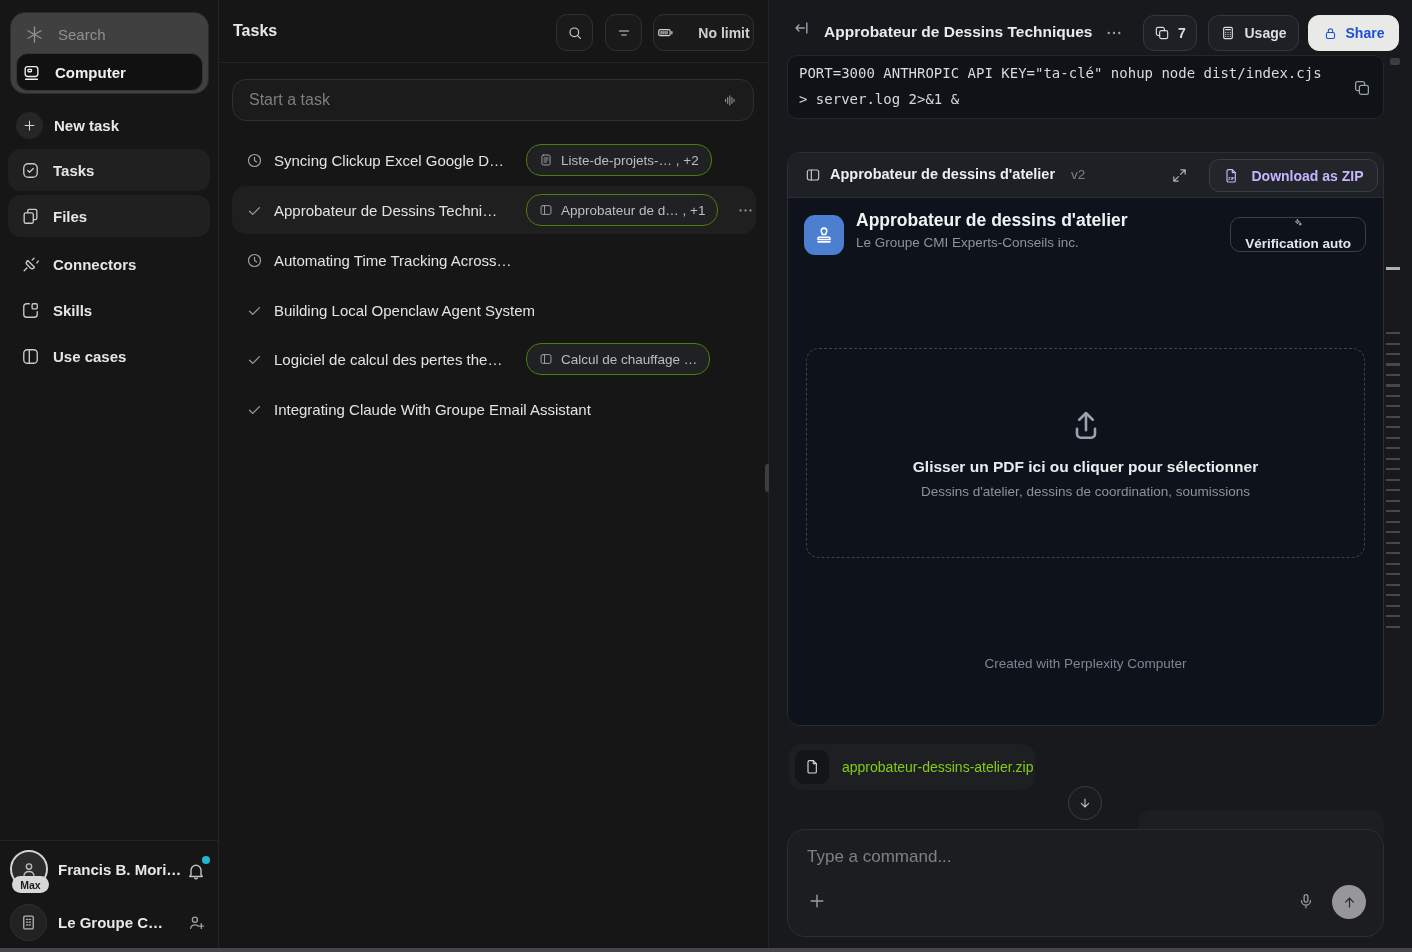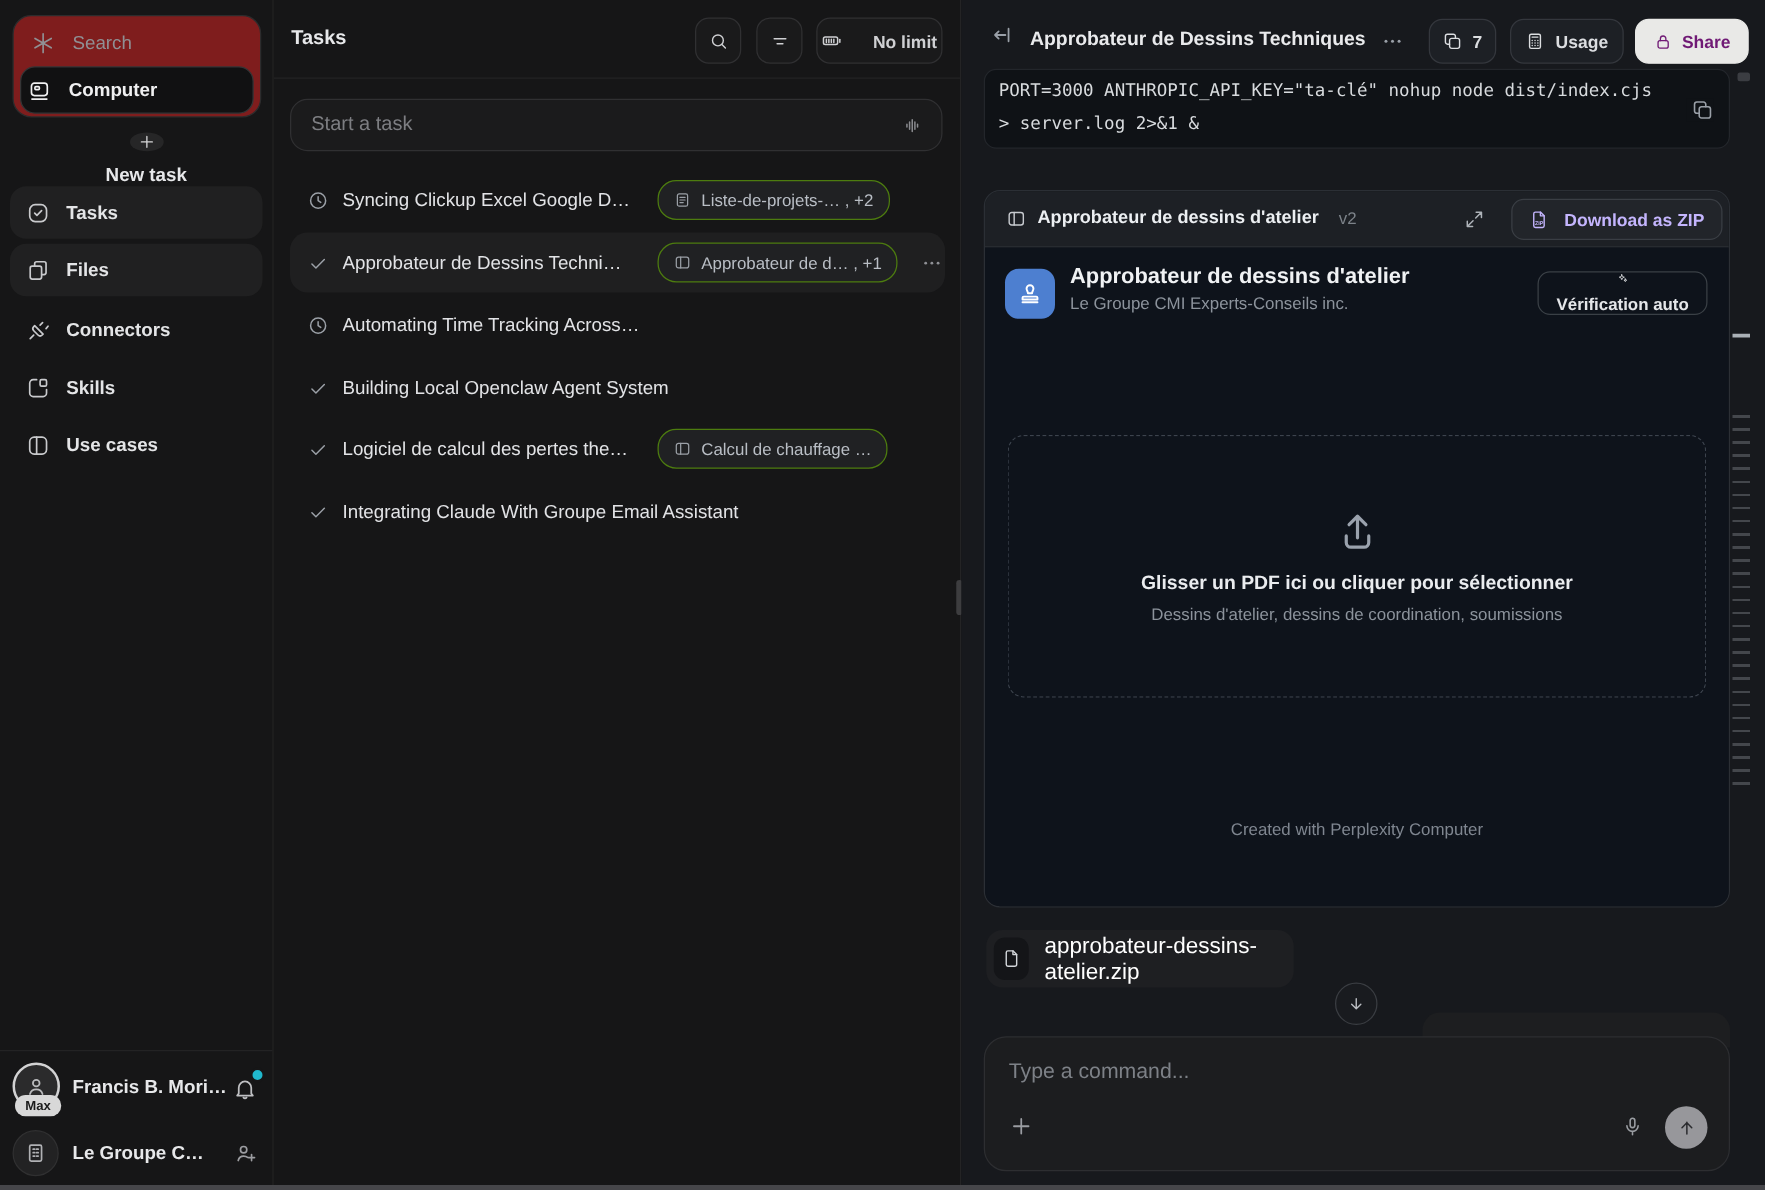--- a/index.html
+++ b/index.html
@@ -3,24 +3,24 @@
 <meta charset="utf-8">
 <style>
   html,body{margin:0;padding:0;background:#000;}
   #app{position:relative;width:1412px;height:952px;background:#141415;overflow:hidden;
        font-family:"Liberation Sans",sans-serif;color:#e7e8ea;}
   .ic{display:block;fill:none;stroke:currentColor;stroke-width:1.7;stroke-linecap:round;stroke-linejoin:round;}
   .icf{display:block;fill:currentColor;stroke:none;}
 
   
   .sidebar{position:absolute;left:0;top:0;width:218px;height:952px;background:#161617;border-right:1px solid #242425;}
-  .side-card{position:absolute;left:10px;top:12px;width:197px;height:80px;background:#7f1d1d;border:1px solid #2c2c2d;border-radius:15px;}
+  .side-card{position:absolute;left:10px;top:12px;width:197px;height:80px;background:#404040;border:1px solid #2c2c2d;border-radius:15px;}
   .side-search{position:absolute;left:8px;top:4px;right:8px;height:34px;display:flex;align-items:center;gap:14px;color:#909094;font-size:15px;padding-left:6px;cursor:pointer;}
   .side-computer{position:absolute;left:5px;top:40px;right:5px;height:36px;background:#111112;border:1px solid #353536;border-radius:12px;display:flex;align-items:center;gap:14px;padding-left:5px;font-size:15px;font-weight:600;color:#f0f0f1;}
-  .newtask{position:absolute;left:8px;top:106px;width:202px;height:38px;display:flex;align-items:center;gap:11px;padding-left:8px;font-size:15px;font-weight:600;flex-direction:column;}
+  .newtask{position:absolute;left:8px;top:106px;width:202px;height:38px;display:flex;align-items:center;gap:11px;padding-left:8px;font-size:15px;font-weight:600;}
   .newtask .pcirc{width:27px;height:27px;border-radius:50%;background:#262627;display:flex;align-items:center;justify-content:center;color:#d6d6d8;}
   .navitem{position:absolute;left:8px;width:202px;height:42px;border-radius:13px;display:flex;align-items:center;gap:13px;padding-left:13px;box-sizing:border-box;font-size:15px;font-weight:600;color:#e4e5e7;cursor:pointer;}
   .navitem.active{background:#202021;}
   .navitem .nico{color:#c9cacd;}
   .side-sep{position:absolute;left:0;top:840px;width:218px;height:1px;background:#232324;}
   .uavatar{position:absolute;left:10px;top:850px;width:38px;height:38px;border-radius:50%;background:#2b2b2c;border:2px solid #d2d2d3;box-sizing:border-box;display:flex;align-items:center;justify-content:center;color:#b9babc;}
   .maxbadge{position:absolute;left:12px;top:876px;width:37px;height:17px;border-radius:9px;background:#d8d8d8;color:#1b1b1b;font-size:10.5px;font-weight:700;display:flex;align-items:center;justify-content:center;}
   .uname{position:absolute;left:58px;top:861px;font-size:15px;font-weight:600;}
   .bell{position:absolute;left:186px;top:861px;color:#bfc0c3;cursor:pointer;}
   .belldot{position:absolute;left:200px;top:854px;width:8px;height:8px;border-radius:50%;background:#20b8cd;border:2px solid #161617;}
@@ -48,21 +48,21 @@
   
   .vdiv{position:absolute;left:768px;top:0;width:1px;height:952px;background:#242425;}
   .vhandle{position:absolute;left:765px;top:464px;width:5px;height:28px;border-radius:3px;background:#3d3d3f;cursor:col-resize;}
 
   
   .dpanel{position:absolute;left:769px;top:0;width:643px;height:952px;background:#17191d;}
   .dhead-ic{position:absolute;left:22px;top:18px;color:#9aa0a8;cursor:pointer;}
   .dtitle{position:absolute;left:55px;top:23px;font-size:15.5px;font-weight:600;color:#e9eaec;}
   .ddots{position:absolute;left:336px;top:24px;color:#9aa0a8;cursor:pointer;}
   .dbtn{position:absolute;top:15px;height:36px;border:1px solid #34373d;border-radius:11px;background:#1d2025;display:flex;align-items:center;justify-content:center;gap:8px;color:#dcdee1;font-size:14px;font-weight:600;box-sizing:border-box;cursor:pointer;}
-  .dbtn.light{background:#e9e9e7;border-color:#e9e9e7;color:#701a75;}
+  .dbtn.light{background:#e9e9e7;border-color:#e9e9e7;color:#1d4ed8;}
 
   .codeblk{position:absolute;left:18px;top:55px;width:597px;height:64px;background:#0f1216;border:1px solid #23262b;border-radius:10px;box-sizing:border-box;overflow:hidden;}
   .codeblk .cl{position:absolute;left:11px;right:8px;white-space:nowrap;overflow:hidden;font-family:"DejaVu Sans Mono",monospace;font-size:14px;color:#d8dbde;}
   .copybtn{position:absolute;right:12px;top:23px;color:#9aa0a8;background:#0f1216;padding-left:4px;cursor:pointer;}
 
   .pcard{position:absolute;left:18px;top:152px;width:597px;height:574px;border:1px solid #2b2f35;border-radius:13px;overflow:hidden;box-sizing:border-box;}
   .pchead{position:absolute;left:0;top:0;width:100%;height:45px;background:#1d2025;border-bottom:1px solid #2b2f35;box-sizing:border-box;}
   .pchead .wt{position:absolute;left:42px;top:13px;font-size:14.5px;font-weight:700;color:#eceff2;}
   .pchead .ver{position:absolute;left:283px;top:14px;font-size:13.5px;color:#7c8289;}
   .pchead .wic{position:absolute;left:17px;top:14px;color:#c8cbd0;}
@@ -74,21 +74,21 @@
   .appsub{position:absolute;left:68px;top:37px;font-size:13.5px;color:#8c939c;}
   .verifybtn{position:absolute;right:17px;top:19px;height:35px;border:1px solid #3a4046;border-radius:10px;background:transparent;display:flex;align-items:center;gap:9px;padding:0 14px;font-size:13.5px;font-weight:600;color:#e4e6e9;box-sizing:border-box;cursor:pointer;flex-direction:column;}
   .dropzone{position:absolute;left:18px;top:150px;width:559px;height:210px;border:1.5px dashed #3c434d;border-radius:13px;box-sizing:border-box;display:flex;flex-direction:column;align-items:center;justify-content:center;cursor:pointer;}
   .dz-ic{color:#9aa2ad;}
   .dz-t{margin-top:15px;font-size:15.5px;font-weight:700;color:#eaecef;}
   .dz-s{margin-top:8px;font-size:13.5px;color:#8c939c;}
   .pfoot{position:absolute;left:0;top:458px;width:100%;text-align:center;font-size:13.5px;color:#7f8690;}
 
   .fchip{position:absolute;left:20px;top:744px;width:246px;height:46px;border-radius:13px;background:#1e1f22;display:flex;align-items:center;gap:13px;padding-left:6px;box-sizing:border-box;cursor:pointer;}
   .fchip .fsq{width:34px;height:34px;border-radius:9px;background:#141518;display:flex;align-items:center;justify-content:center;color:#d2d5d9;}
-  .fchip .fl{font-size:18px;color:#ffffff;}
+  .fchip .fl{font-size:14px;color:#84cc16;}
   .scrolldown{position:absolute;left:299px;top:786px;width:34px;height:34px;border-radius:50%;border:1px solid #3a3d42;background:#191b1f;display:flex;align-items:center;justify-content:center;color:#babdc2;cursor:pointer;box-sizing:border-box;}
   .stacked{position:absolute;left:369px;top:810px;width:246px;height:28px;border-radius:14px 14px 0 0;background:#1d1e20;}
   .cmdbar{position:absolute;left:18px;top:829px;width:597px;height:108px;border-radius:18px;background:#1c1d1f;border:1px solid #2d2e31;box-sizing:border-box;}
   .cmdbar input{position:absolute;left:17px;top:16px;width:450px;background:transparent;border:none;outline:none;color:#e7e8ea;font-size:17px;font-family:"Liberation Sans",sans-serif;}
   .cmdbar input::placeholder{color:#7d8187;}
   .cmdplus{position:absolute;left:19px;top:61px;color:#9a9da2;cursor:pointer;}
   .cmdmic{position:absolute;left:509px;top:62px;color:#9a9da2;cursor:pointer;}
   .cmdsend{position:absolute;left:544px;top:55px;width:34px;height:34px;border-radius:50%;background:#97979b;display:flex;align-items:center;justify-content:center;color:#2a2b2e;cursor:pointer;}
 
   .scrub{position:absolute;left:617px;top:332px;width:14px;height:298px;

